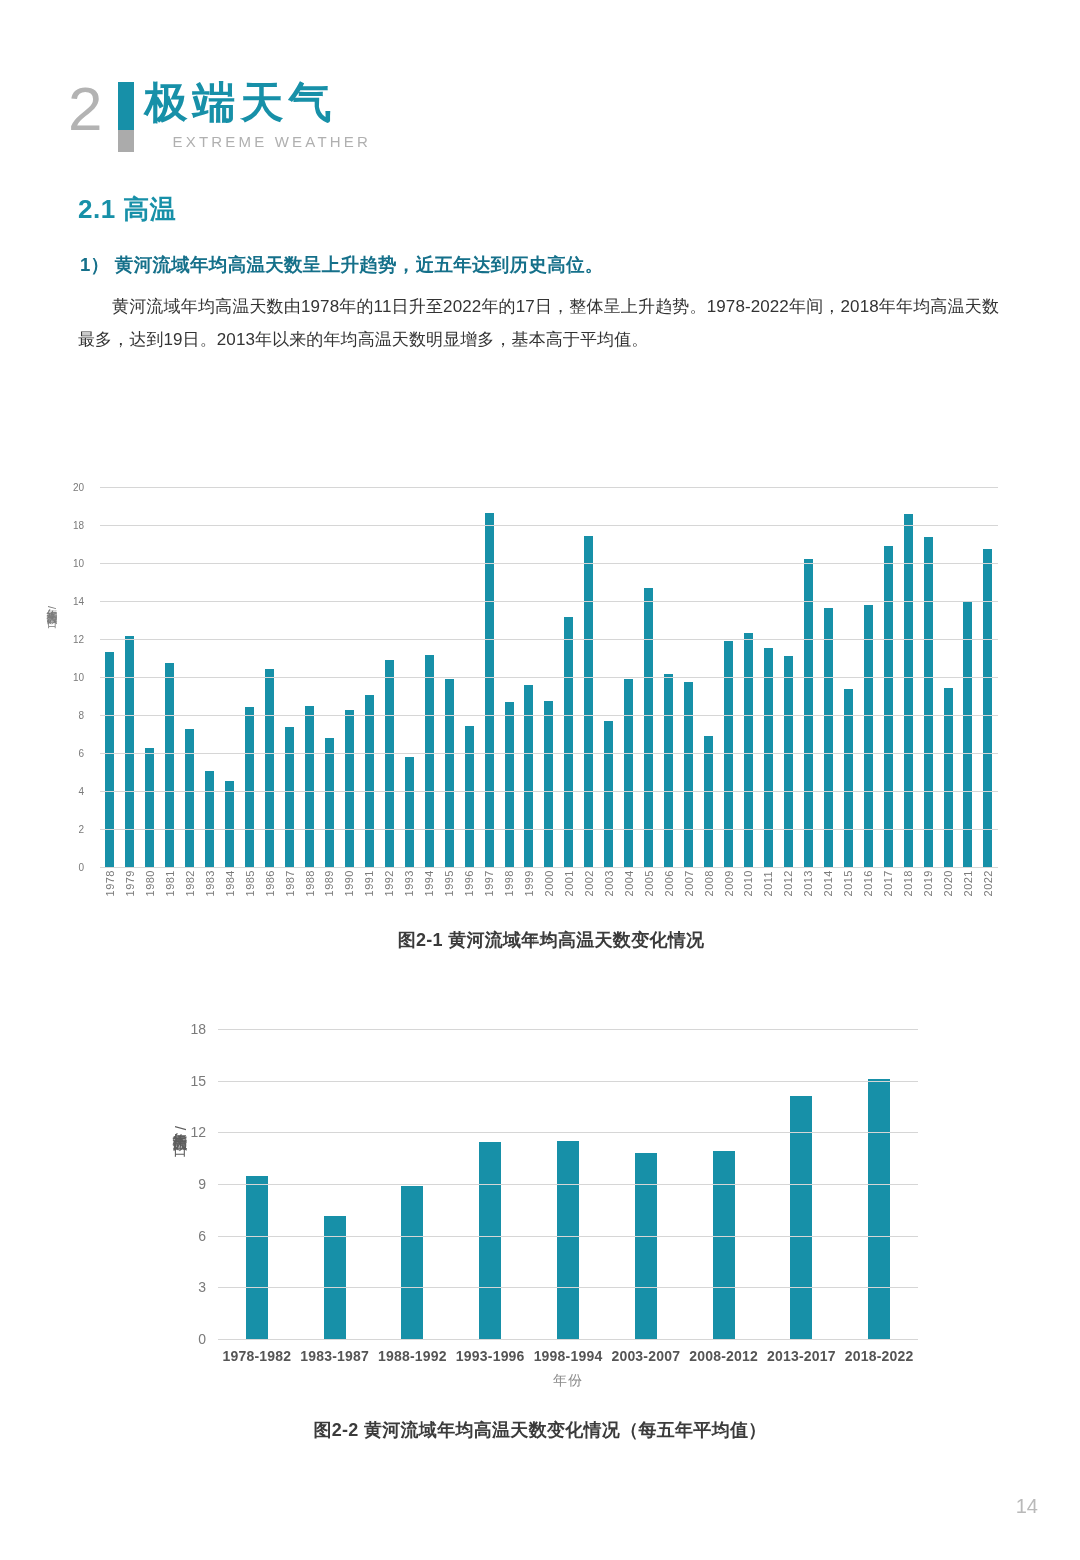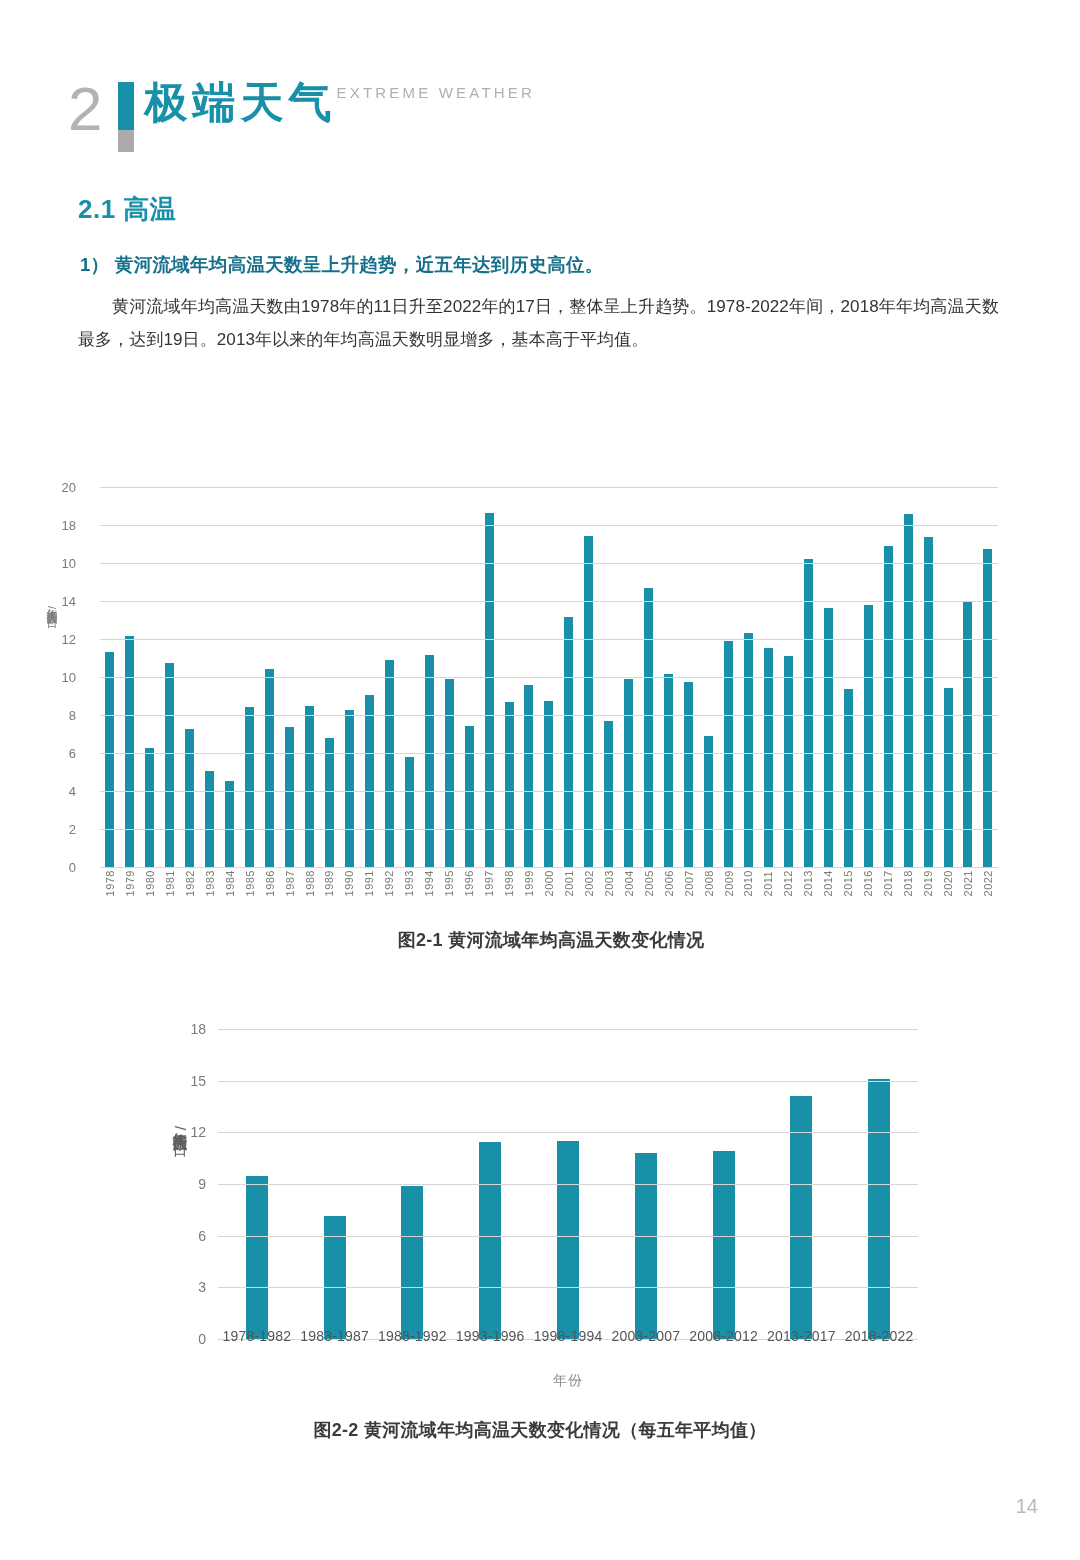--- a/index.html
+++ b/index.html
@@ -33,35 +33,36 @@
   }
   .chapter-bars {
     display: flex;
     flex-direction: column;
     width: 16px;
     margin-right: 10px;
     margin-top: 4px;
   }
   .chapter-bar-top { height: 48px; background: #1790a8; }
   .chapter-bar-bottom { height: 22px; background: #ababab; }
-  .chapter-titles { display: flex; margin-top: 0px; }
+  .chapter-titles { display: flex; flex-direction: column; margin-top: 0px; }
   .chapter-cn {
     font-size: 43px;
     line-height: 49px;
     font-weight: bold;
     color: #1790a8;
     letter-spacing: 5px;
     font-family: "Liberation Sans", "DejaVu Sans", sans-serif;
   }
   .chapter-en {
     font-size: 15px;
     letter-spacing: 3.2px;
     color: #b0b0b0;
     margin-top: 6px;
     font-weight: 300;
+    margin-left: 28px;
   }
 
   
   .section-title {
     position: absolute;
     left: 78px;
     top: 192px;
     font-size: 26px;
     font-weight: bold;
     color: #1790a8;
@@ -123,23 +124,23 @@
   .gridline {
     position: absolute;
     left: 0;
     width: 100%;
     height: 1px;
     background: #d6d6d6;
   }
   .ytick {
     position: absolute;
     right: 100%;
-    margin-right: 24px;
+    margin-right: 16px;
     transform: translateY(-50%);
-    font-size: 13px;
+    font-size: 10px;
     color: #7a7a7a;
     white-space: nowrap;
   }
   .bars-row {
     position: absolute;
     left: 0; right: 0; bottom: 0;
     height: 100%;
     display: flex;
     align-items: flex-end;
   }
@@ -223,23 +224,24 @@
     margin-right: 12px;
     transform: translateY(-50%);
     font-size: 14px;
     color: #7a7a7a;
     white-space: nowrap;
   }
   .bar2 { width: 22px; background: #1790a8; }
   .xlabels2 {
     position: absolute;
     left: 218px;
-    top: 318px;
+    top: 338px;
     width: 700px;
     display: flex;
+    font-weight: bold;
   }
   .xlab2-slot {
     flex: 1 1 0;
     text-align: center;
     font-size: 14px;
     color: #555555;
     letter-spacing: 0.2px;
   }
   .c2-xaxis-title {
     position: absolute;

